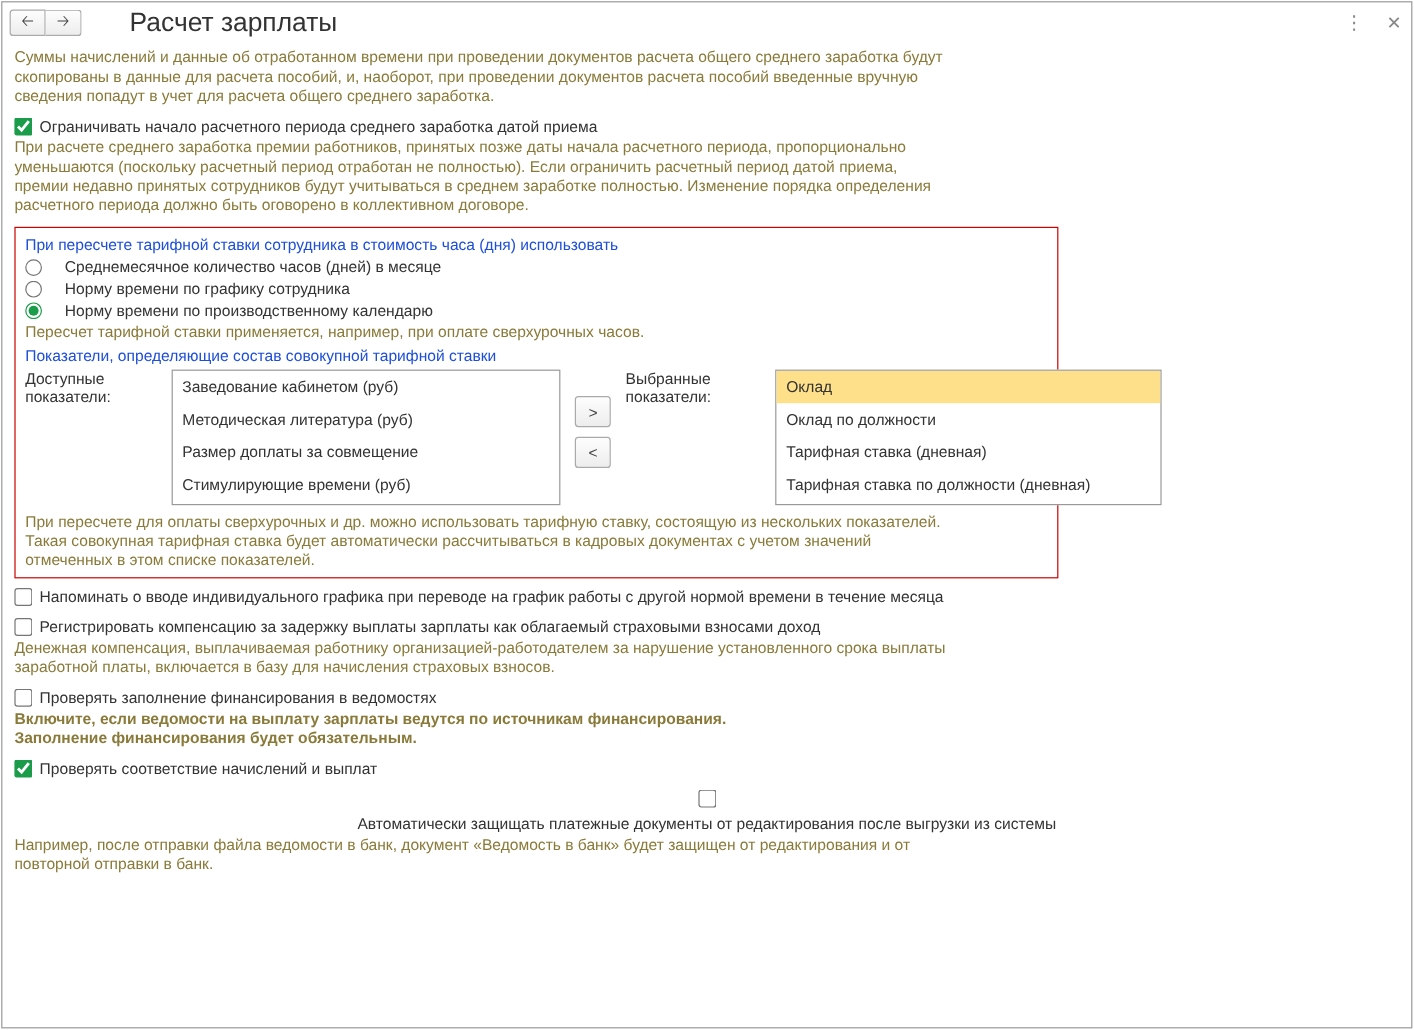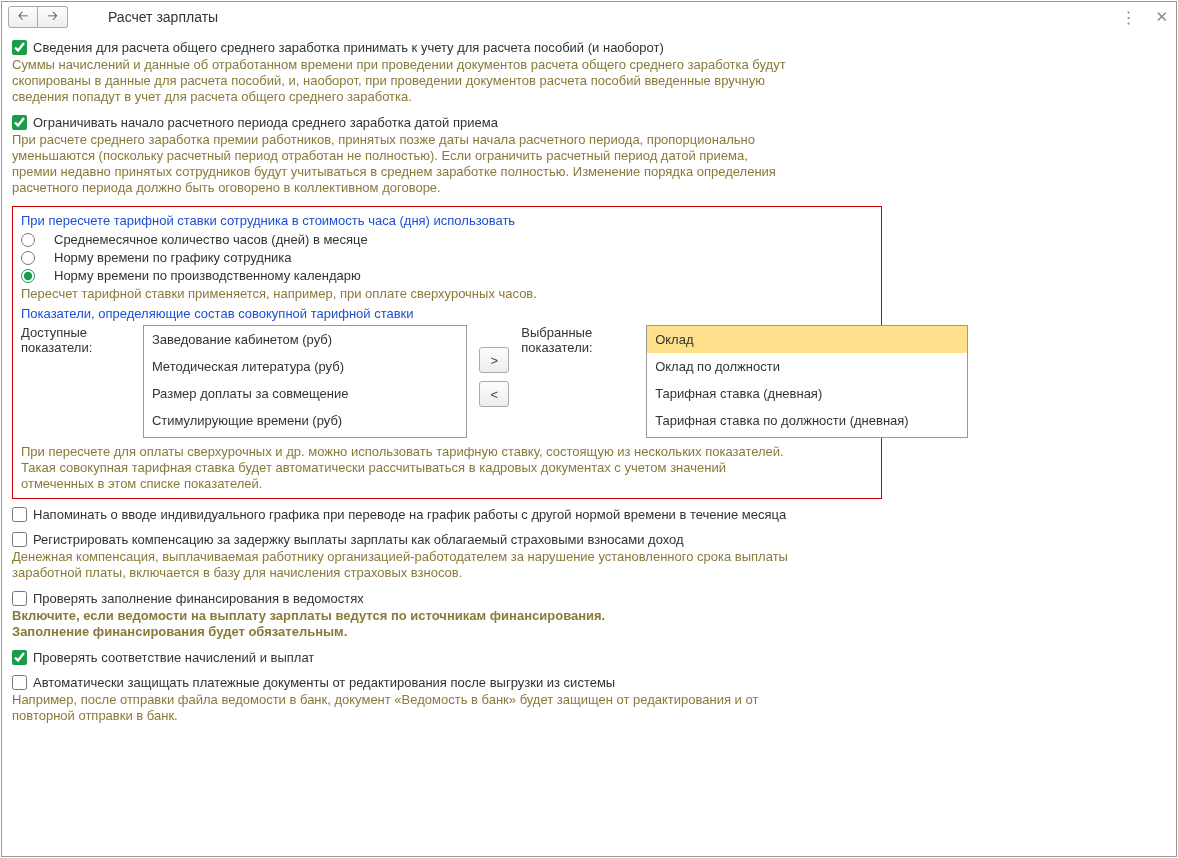--- a/index.html
+++ b/index.html
@@ -32,21 +32,21 @@
     display: flex;
     align-items: center;
     justify-content: center;
     font-size: 13px;
     color: #444;
     cursor: pointer;
   }
   .nav-btn:first-child { border-radius: 3px 0 0 3px; }
   .nav-btn:last-child { border-radius: 0 3px 3px 0; border-left: none; }
   .title {
-    font-size: 14px;
+    font-size: 22px;
     margin-left: 40px;
     color: #333;
   }
   .header-right {
     margin-left: auto;
     display: flex;
     align-items: center;
     gap: 20px;
     color: #888;
   }
@@ -150,24 +150,20 @@
     </div>
     <div class="title">Расчет зарплаты</div>
     <div class="header-right">
       <span class="menu-dots">⋮</span>
       <span class="close-x">✕</span>
     </div>
   </div>
 
   <div class="content">
 
-    <div class="checkrow">
-      <input type="checkbox" id="c1" checked="" style="">
-      <label for="c1">Сведения для расчета общего среднего заработка принимать к учету для расчета пособий (и наоборот)</label>
-    </div>
     <div class="desc">Суммы начислений и данные об отработанном времени при проведении документов расчета общего среднего заработка будут скопированы в данные для расчета пособий, и, наоборот, при проведении документов расчета пособий введенные вручную сведения попадут в учет для расчета общего среднего заработка.</div>
 
     <div class="checkrow">
       <input type="checkbox" id="c2" checked="" style="">
       <label for="c2">Ограничивать начало расчетного периода среднего заработка датой приема</label>
     </div>
     <div class="desc">При расчете среднего заработка премии работников, принятых позже даты начала расчетного периода, пропорционально уменьшаются (поскольку расчетный период отработан не полностью). Если ограничить расчетный период датой приема, премии недавно принятых сотрудников будут учитываться в среднем заработке полностью. Изменение порядка определения расчетного периода должно быть оговорено в коллективном договоре.</div>
 
     <div class="highlight-box">
       <div class="green-heading">При пересчете тарифной ставки сотрудника в стоимость часа (дня) использовать</div>
@@ -233,20 +229,20 @@
       <label for="c5">Проверять заполнение финансирования в ведомостях</label>
     </div>
     <div class="desc" style="white-space:pre-line;font-weight:bold;">Включите, если ведомости на выплату зарплаты ведутся по источникам финансирования.
 Заполнение финансирования будет обязательным.</div>
 
     <div class="checkrow">
       <input type="checkbox" id="c6" checked="" style="">
       <label for="c6">Проверять соответствие начислений и выплат</label>
     </div>
 
-    <div class="checkrow" style="margin-top:10px;">
+    <div class="checkrow" style="margin-top:10px;flex-direction:column;">
       <input type="checkbox" id="c7" style="">
       <label for="c7">Автоматически защищать платежные документы от редактирования после выгрузки из системы</label>
     </div>
     <div class="desc">Например, после отправки файла ведомости в банк, документ «Ведомость в банк» будет защищен от редактирования и от повторной отправки в банк.</div>
 
   </div>
 </div>
 
 </body></html>

